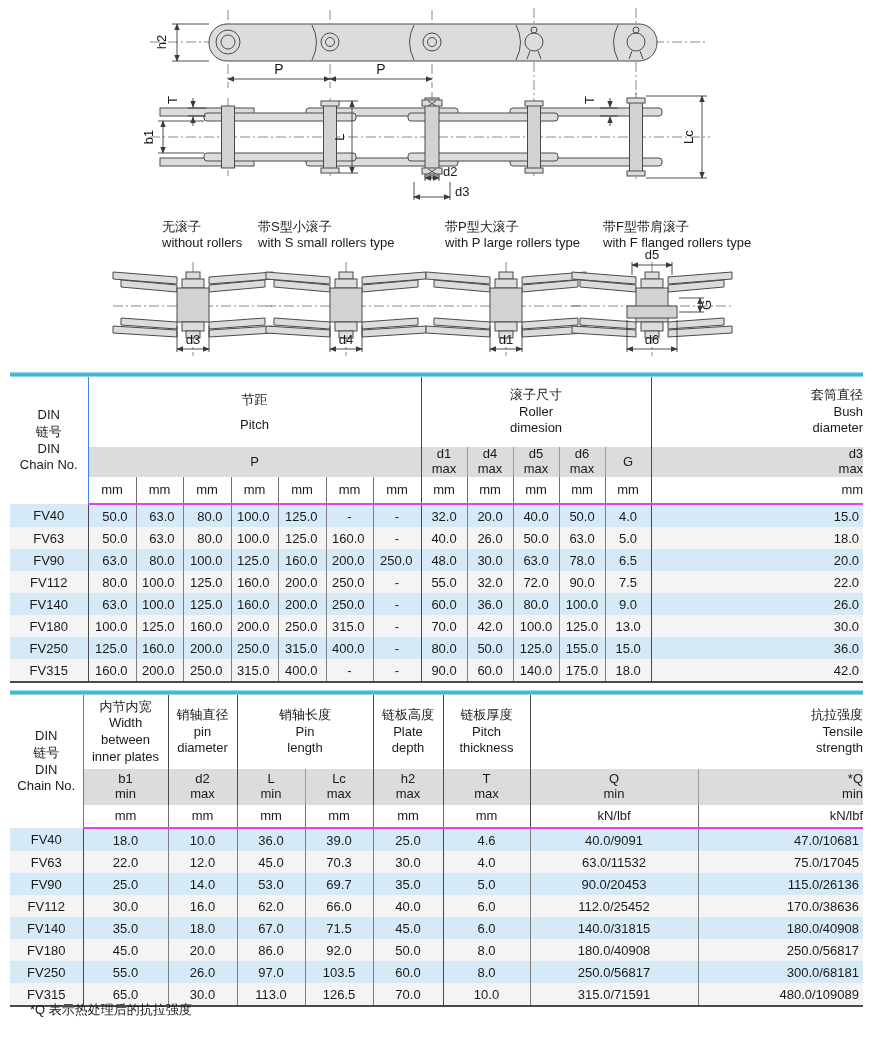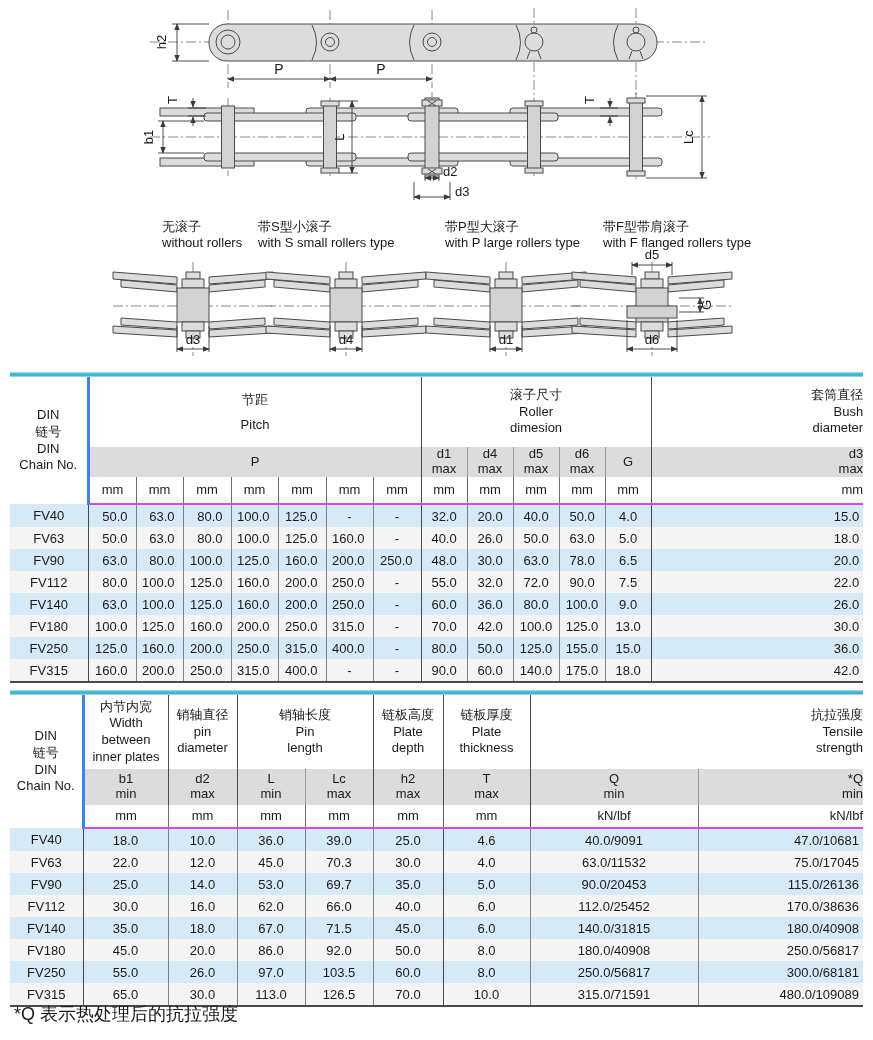--- a/index.html
+++ b/index.html
@@ -15,29 +15,29 @@
   td{padding:0 4px;vertical-align:middle;height:22px;}
   .r-title{height:70px;}
   .r-var{height:30px;background:#dcdcdc;}
   .r-var th{border-right:1px solid #9a9a9a;line-height:1.15;}
   .r-unit th{height:26px;border-right:1px solid #6e6e6e;border-bottom:2px solid #d946ef;}
   #t2 .r-title{height:74px;}
   #t2 .r-var{height:36px;}
   #t2 .r-unit th{height:22px;}
   th.gb,td.bdark{border-right:1px solid #4a4a4a !important;}
   th.last,td:last-child{border-right:none !important;text-align:right;}
-  .chain-h{border-right:3px solid #3b82f6;background:#fff;line-height:1.3;}
+  .chain-h{border-right:1px solid #3b82f6;background:#fff;line-height:1.3;}
   .gap{line-height:1.95;}
   tbody td{border-right:1px solid #808080;}
   tbody tr:nth-child(odd){background:#d6e9f6;}
   tbody tr:nth-child(even){background:#f4f4f4;}
   table{border-bottom:2px solid #4a4a4a;}
   .a-c{text-align:center;}
   .a-r{text-align:right;padding-right:8px;}
-  .notes{position:absolute;left:14px;top:1001px;font-size:18px;line-height:1.45;color:#1a1a1a;}
+  .notes{position:absolute;left:30px;top:1001px;font-size:13px;line-height:1.45;color:#1a1a1a;}
   .diag-line{stroke:#4a4a4a;stroke-width:1;fill:none;}
   .dashdot{stroke:#6a6a6a;stroke-width:0.8;fill:none;stroke-dasharray:10 3 2 3;}
   .dim{stroke:#3a3a3a;stroke-width:0.9;fill:none;}
   .fillA{fill:#dcdcdc;stroke:#4a4a4a;stroke-width:1;}
   .fillB{fill:#d2d2d2;stroke:#4a4a4a;stroke-width:1;}
   .lbl{font-size:13px;}
   .lblP{font-size:14px;}
 </style>
 </head>
 <body>
@@ -438,21 +438,21 @@
           <th class="gb">销轴直径
 pin
 diameter</th>
           <th class="gb" colspan="2">销轴长度
 Pin
 length</th>
           <th class="gb">链板高度
 Plate
 depth</th>
           <th class="gb">链板厚度
-Plate
+Pitch
 thickness</th>
           <th class="last" colspan="2">抗拉强度
 Tensile
 strength</th>
         </tr>
         <tr class="r-var">
           <th class="gb">b1
 min</th>
           <th class="gb">d2
 max</th>

